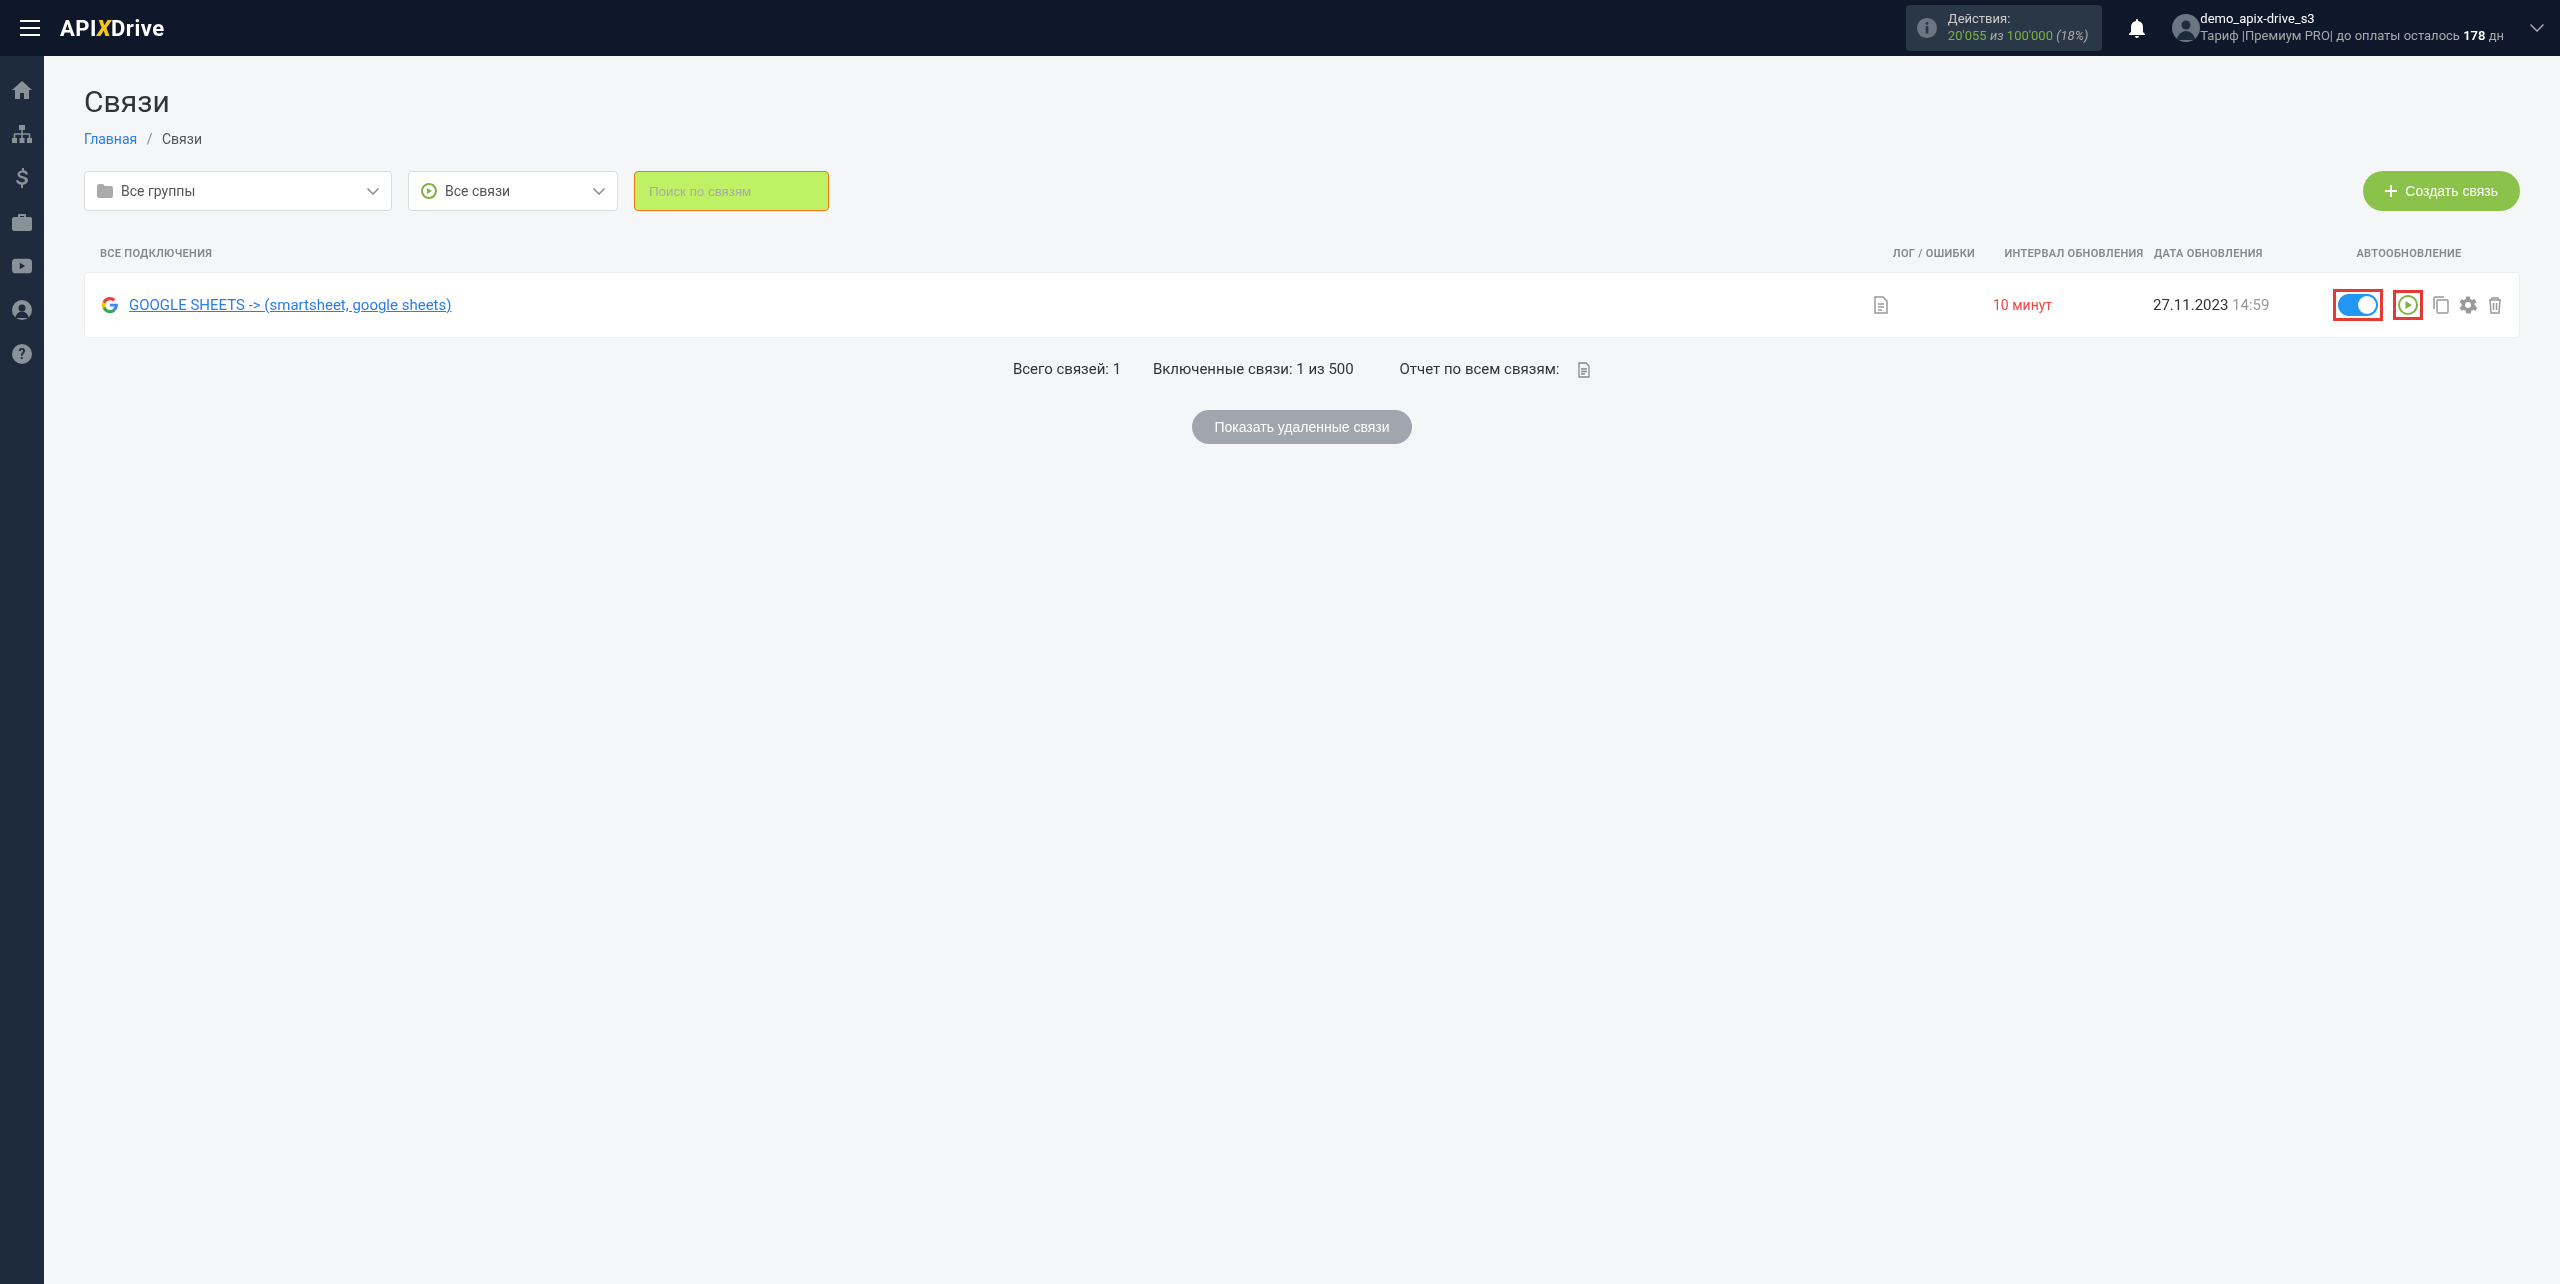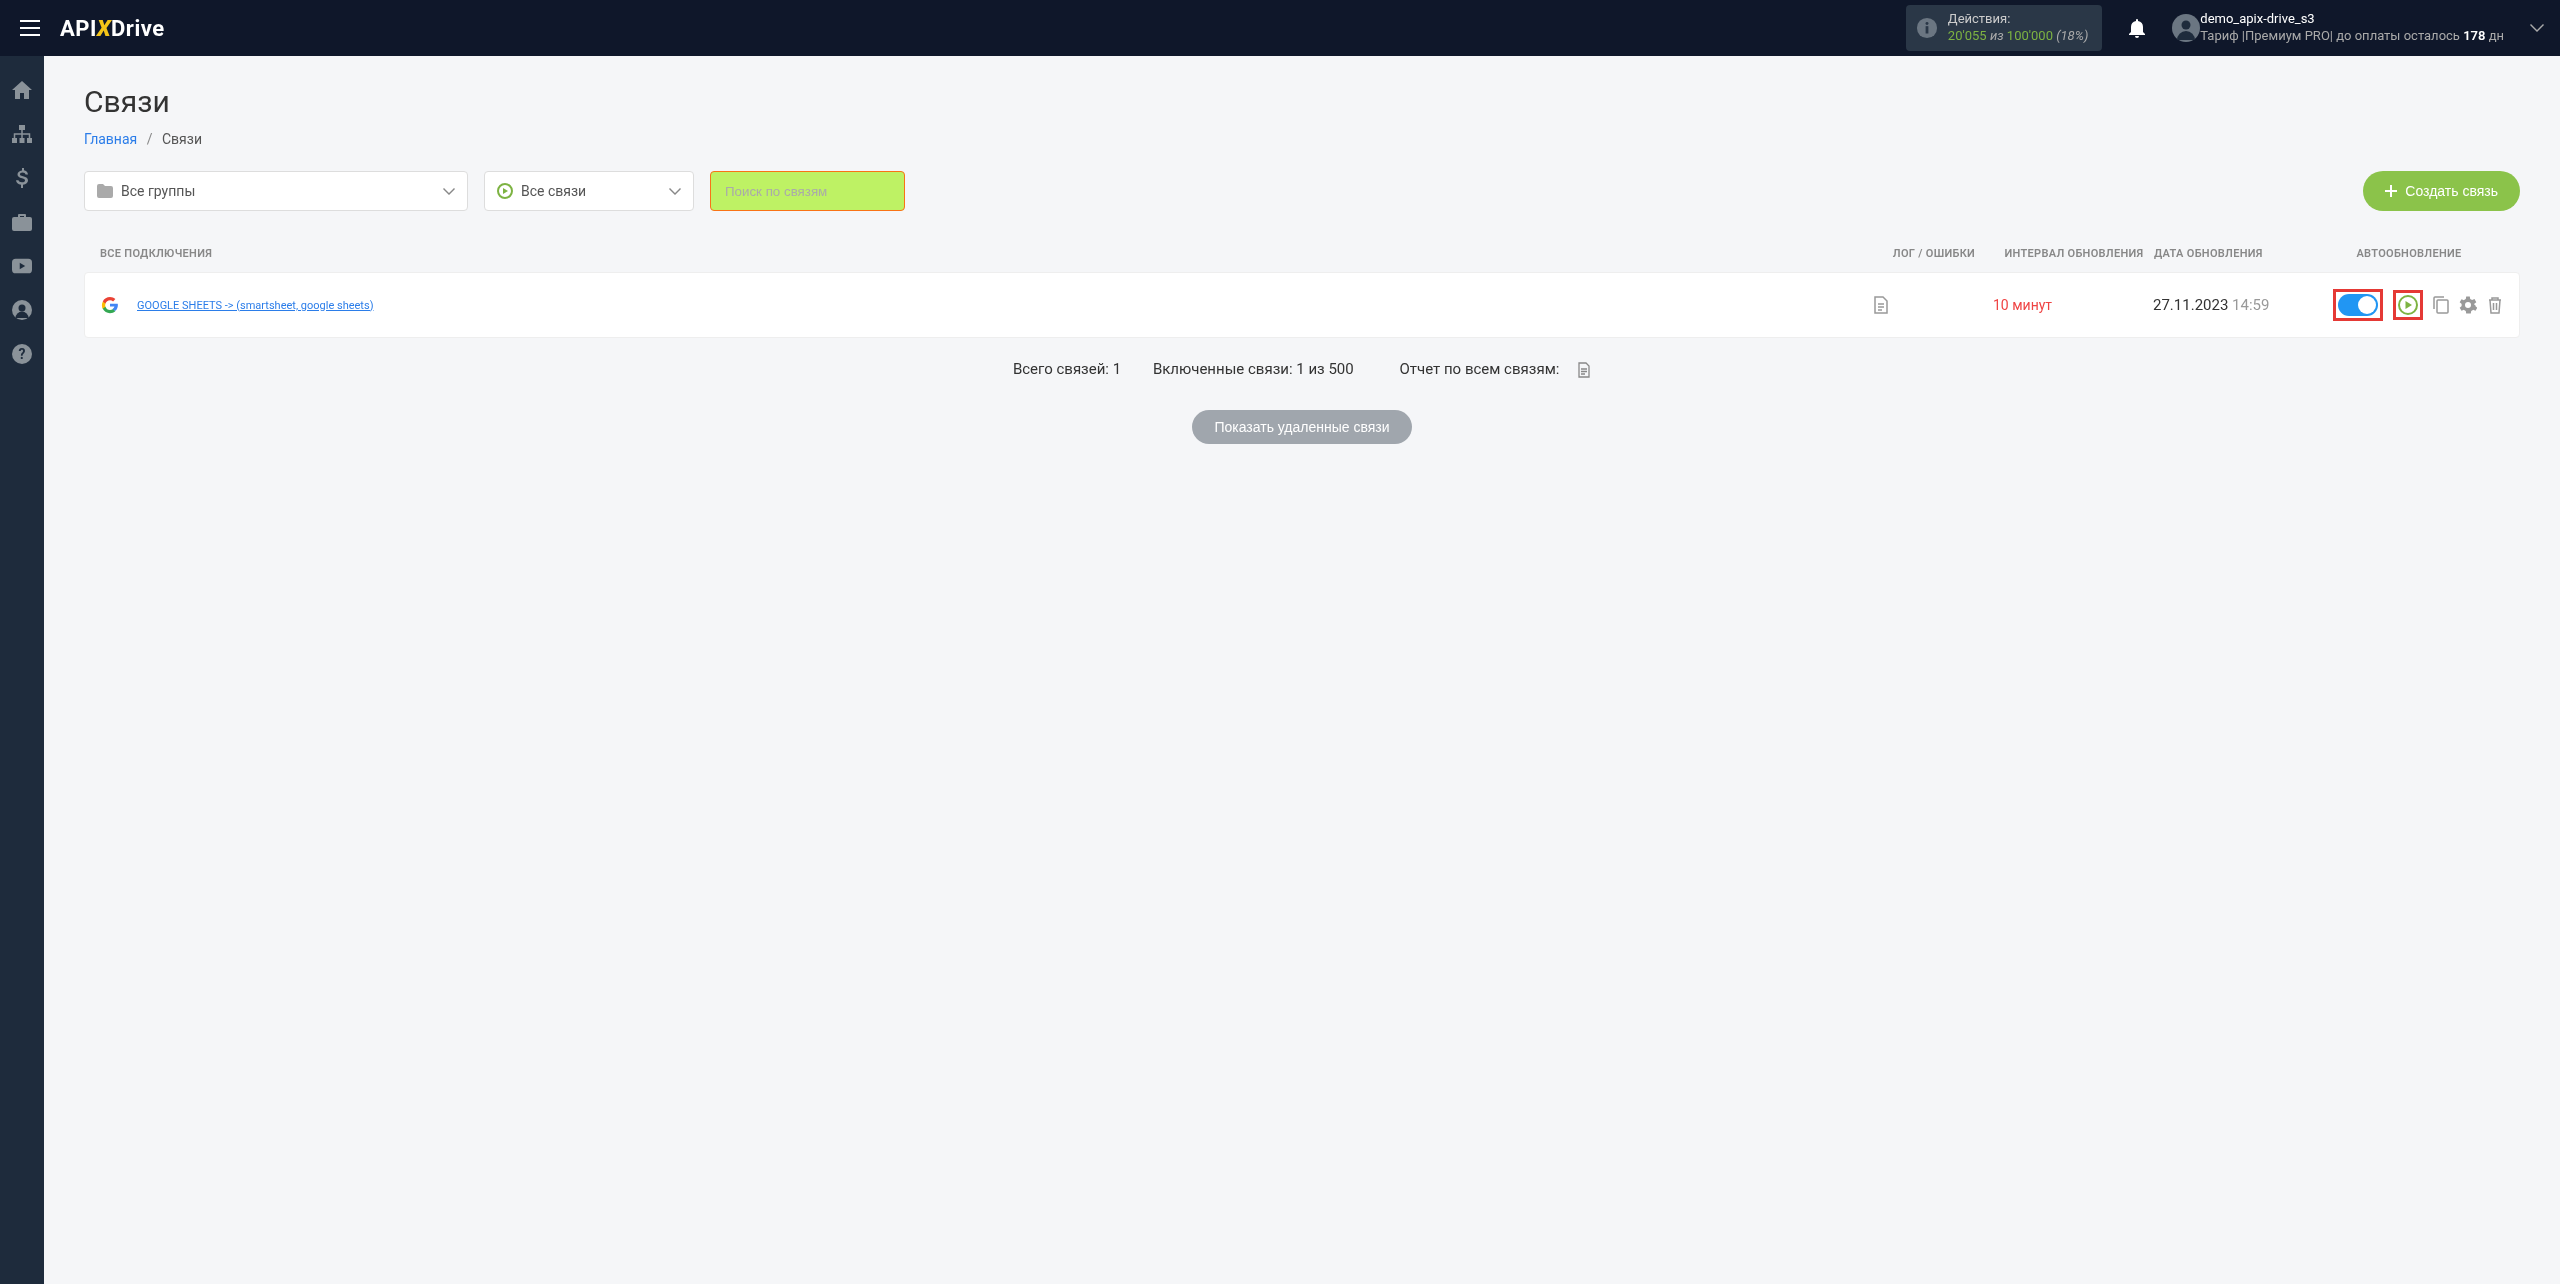--- a/index.html
+++ b/index.html
@@ -50,21 +50,21 @@
 
 .table-header { display: flex; padding: 6px 16px 12px; font-size: 11px; color: #888; font-weight: 600; letter-spacing: 0.3px; margin-top: 30px; }
 .col-name { flex: 1; }
 .col-log { width: 120px; text-align: center; }
 .col-interval { width: 160px; text-align: center; }
 .col-date { width: 160px; text-align: left; }
 .col-auto { width: 190px; text-align: center; }
 
 .row { background: #fff; border: 1px solid #eee; border-radius: 4px; display: flex; align-items: center; padding: 16px; }
 .row-icon { width: 18px; height: 18px; margin-right: 10px; }
-.row-name { flex: 1; color: #2b7de9; font-size: 11px; margin-left: 8px; }
+.row-name { flex: 1; color: #2b7de9; font-size: 15px; }
 .row-log { width: 120px; text-align: center; color: #999; }
 .row-interval { width: 160px; text-align: left; color: #ef4444; font-size: 14px; }
 .row-date { width: 160px; font-size: 15px; }
 .row-date .time { color: #999; }
 .row-actions { width: 190px; display: flex; align-items: center; gap: 10px; justify-content: flex-end; }
 
 .toggle { width: 40px; height: 22px; background: #2196f3; border-radius: 11px; position: relative; cursor: pointer; }
 .toggle::after { content: ''; position: absolute; right: 2px; top: 2px; width: 18px; height: 18px; background: #fff; border-radius: 50%; }
 .highlight-box { border: 3px solid #e53935; padding: 2px; display: inline-flex; }
 .play-btn { width: 20px; height: 20px; cursor: pointer; }
@@ -182,21 +182,21 @@
 
 <div class="main">
   <h1 class="page-title">Связи</h1>
   <div class="breadcrumb">
     <a href="#">Главная</a>
     <span class="sep">/</span>
     <span class="current">Связи</span>
   </div>
 
   <div class="toolbar">
-    <div class="select-box" style="width:384px">
+    <div class="select-box" style="width:308px">
       <svg class="icon" width="16" height="14" viewBox="0 0 16 14">
           <path fill="currentColor" d="M0 2a2 2 0 0 1 2-2h4l2 2h6a2 2 0 0 1 2 2v8a2 2 0 0 1-2 2H2a2 2 0 0 1-2-2z"></path>
         </svg>
       <span class="text">Все группы</span>
       <svg class="chev" width="12" height="7" viewBox="0 0 12 7">
           <path fill="currentColor" d="M1 0l5 5 5-5 1 1-6 6-6-6z"></path>
         </svg>
     </div>
     <div class="select-box" style="width:210px">
       <svg class="icon" width="16" height="16" viewBox="0 0 16 16">

